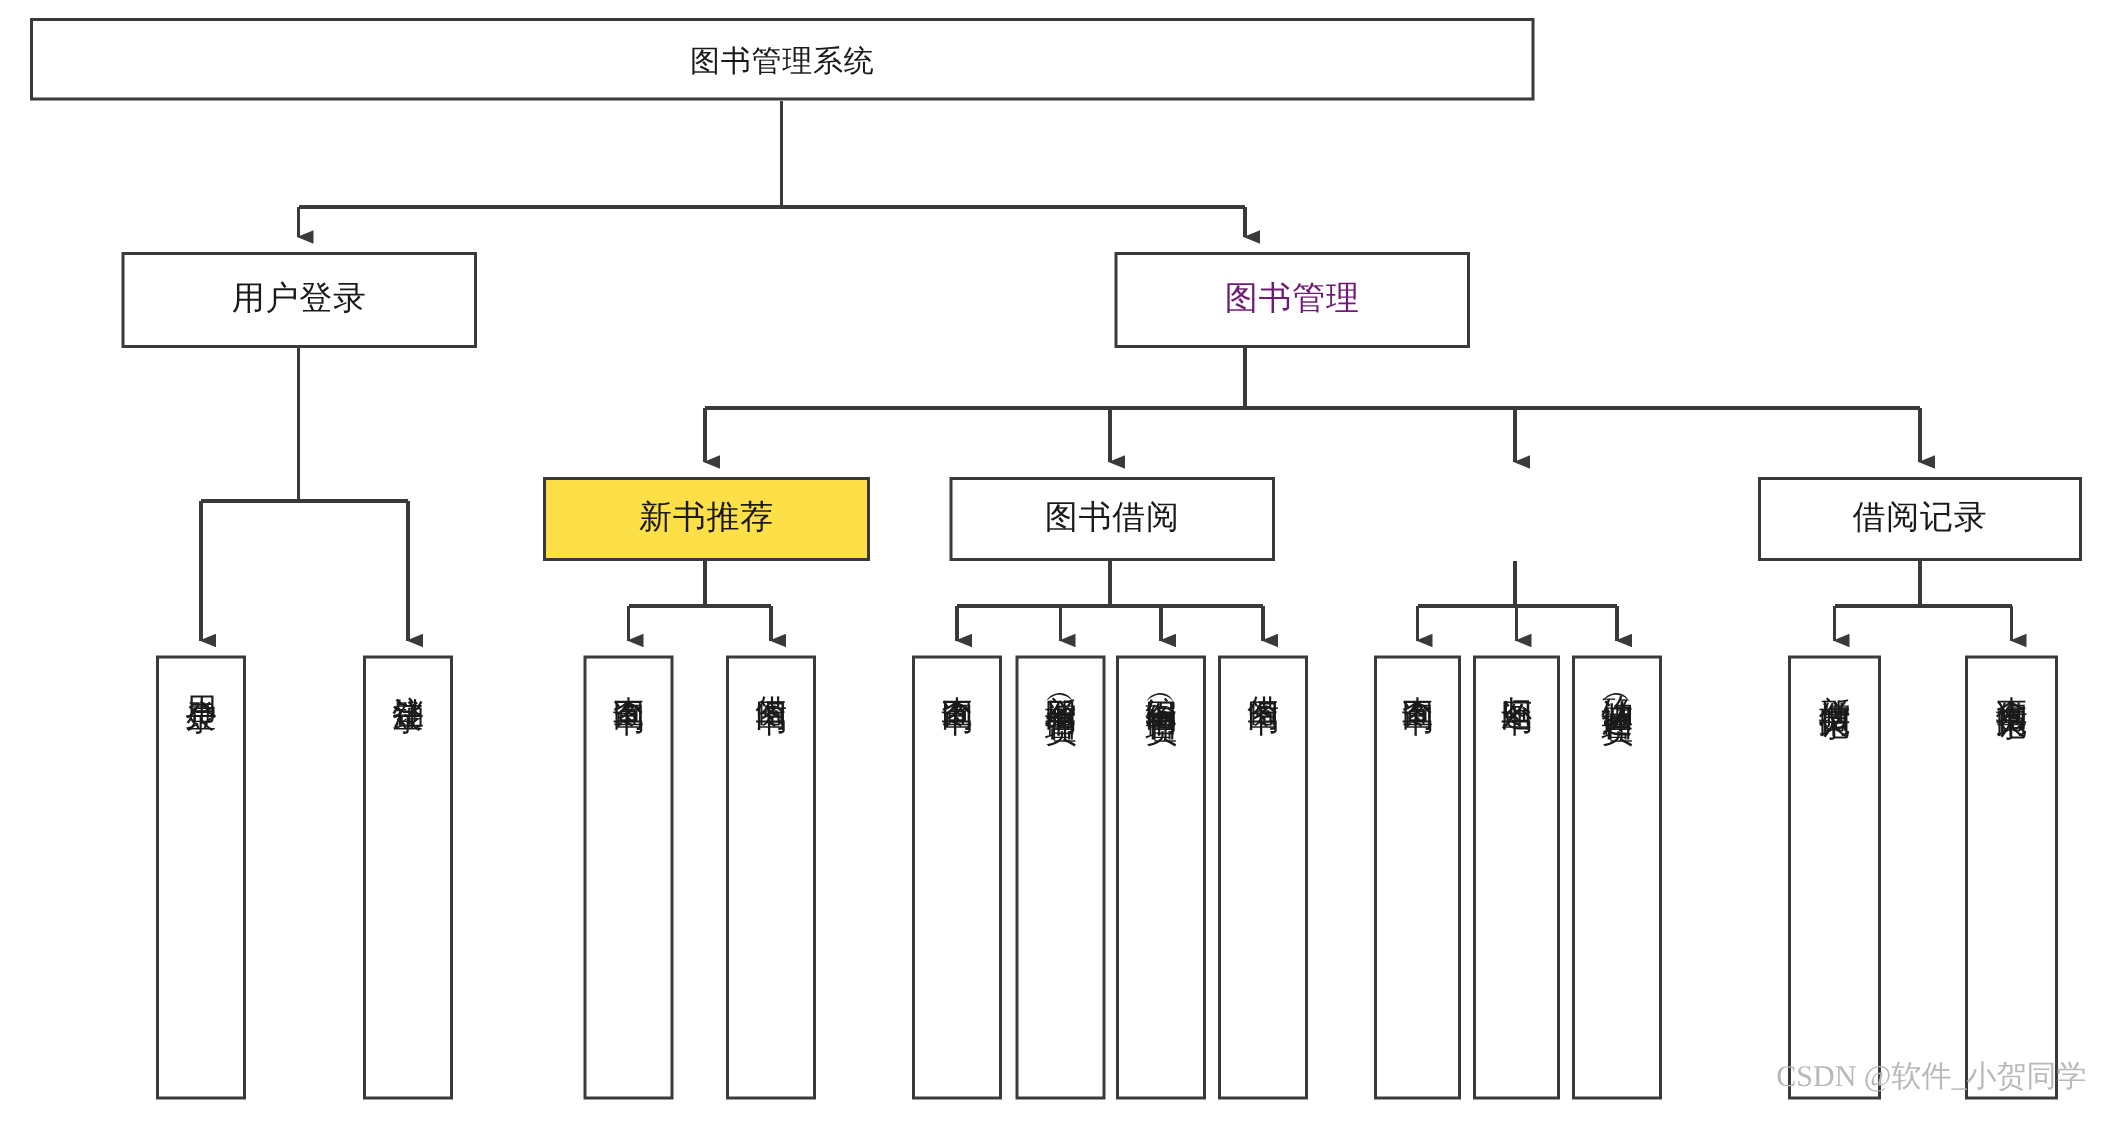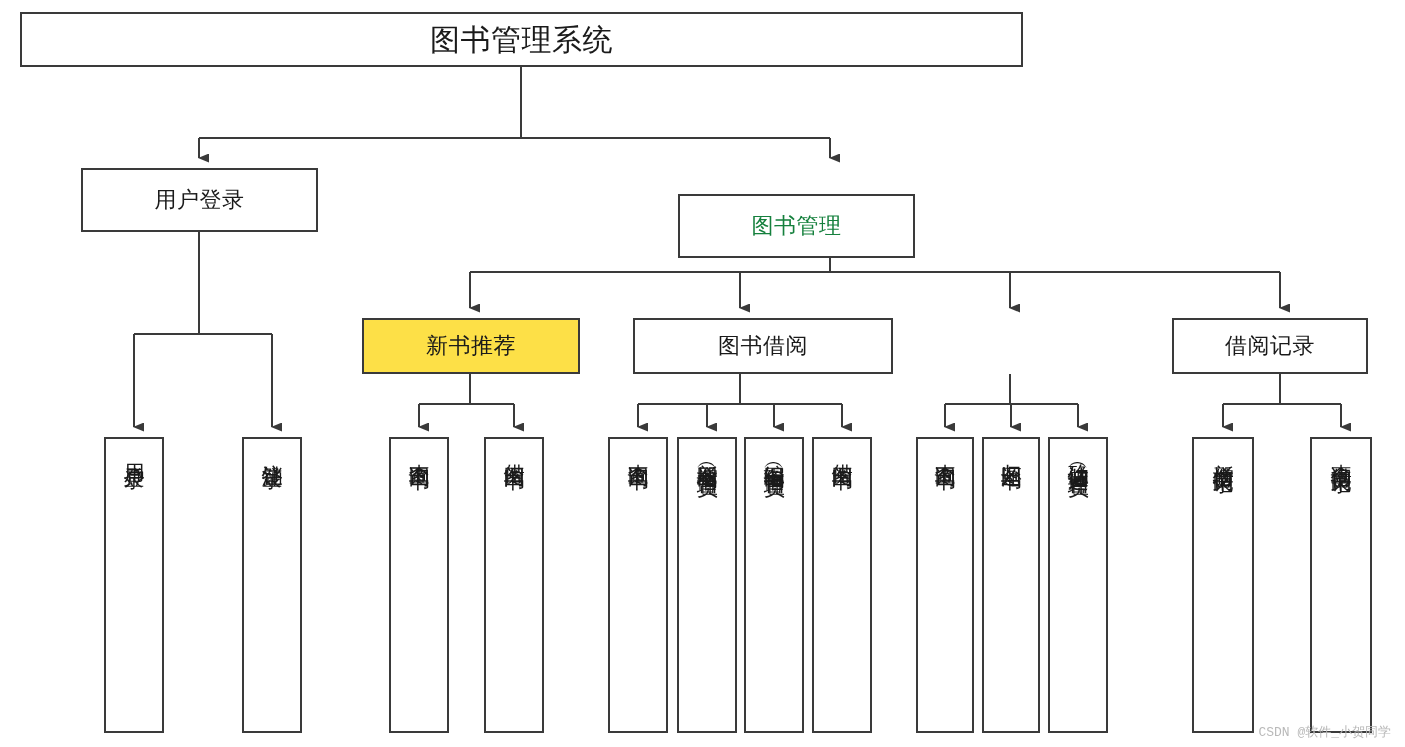--- a/index.html
+++ b/index.html
@@ -42,43 +42,43 @@
     display: block;
     text-align: center;
     letter-spacing: 0.5px;
   }
   .node.horizontal .node-label {
     font-size: 22px;
     line-height: 1.1;
     white-space: nowrap;
   }
   .node.root .node-label {
-    font-size: 30px;
+    font-size: 20px;
   }
   .node.vertical {
     align-items: flex-start;
     justify-content: center;
     padding-top: 8px;
   }
   .node.vertical .node-label {
     writing-mode: vertical-rl;
     text-orientation: upright;
     font-size: 21px;
     line-height: 1.35;
     letter-spacing: 2px;
     white-space: nowrap;
   }
   .watermark {
     position: absolute;
     right: 14px;
-    bottom: 6px;
-    font-size: 13px;
+    bottom: 16px;
+    font-size: 20px;
     color: #b9b9b9;
     white-space: nowrap;
-    font-family: Liberation Mono, monospace;
+    font-family: Liberation Serif, serif;
   }
 </style>
 </head>
 <body>
 
 <div id="diagram-root" style="background: rgb(255, 255, 255);">
 
   <svg class="connector-layer" viewBox="0 0 1405 747" xmlns="http://www.w3.org/2000/svg">
     <defs>
       <marker id="arrowhead" markerWidth="10" markerHeight="11" refX="4.5" refY="10" orient="auto" markerUnits="userSpaceOnUse">
@@ -129,31 +129,31 @@
     </g>
   </svg>
 
   <div class="node root horizontal" style="left: 20px; top: 12px; width: 1003px; height: 55px; border-color: rgb(58, 58, 58); background: rgb(255, 255, 255); color: rgb(26, 26, 26);">
     <span class="node-label">图书管理系统</span>
   </div>
 
   <div class="node horizontal" style="left: 81px; top: 168px; width: 237px; height: 64px; border-color: rgb(58, 58, 58); background: rgb(255, 255, 255); color: rgb(26, 26, 26);">
     <span class="node-label">用户登录</span>
   </div>
-  <div class="node horizontal" style="left: 678px; top: 168px; width: 237px; height: 64px; border-color: rgb(58, 58, 58); background: rgb(255, 255, 255); color: #15803d; margin-top: 26px;">
+  <div class="node horizontal" style="left: 743px; top: 168px; width: 237px; height: 64px; border-color: rgb(58, 58, 58); background: rgb(255, 255, 255); color: #701a75;">
     <span class="node-label">图书管理</span>
   </div>
 
   <div class="node horizontal" style="left: 362px; top: 318px; width: 218px; height: 56px; border-color: rgb(58, 58, 58); background: #fde047; color: rgb(26, 26, 26);">
     <span class="node-label">新书推荐</span>
   </div>
-  <div class="node horizontal" style="left: 633px; top: 318px; width: 260px; height: 56px; border-color: rgb(58, 58, 58); background: rgb(255, 255, 255); color: rgb(26, 26, 26);">
+  <div class="node horizontal" style="left: 633px; top: 318px; width: 217px; height: 56px; border-color: rgb(58, 58, 58); background: rgb(255, 255, 255); color: rgb(26, 26, 26);">
     <span class="node-label">图书借阅</span>
   </div>
-  <div class="node horizontal" style="left: 1172px; top: 318px; width: 196px; height: 56px; border-color: rgb(58, 58, 58); background: rgb(255, 255, 255); color: rgb(26, 26, 26);">
+  <div class="node horizontal" style="left: 1172px; top: 318px; width: 216px; height: 56px; border-color: rgb(58, 58, 58); background: rgb(255, 255, 255); color: rgb(26, 26, 26);">
     <span class="node-label">借阅记录</span>
   </div>
 
   <div class="node vertical" style="left: 104px; top: 437px; width: 60px; height: 296px; border-color: rgb(58, 58, 58); background: rgb(255, 255, 255); color: rgb(26, 26, 26);">
     <span class="node-label">用户登录</span>
   </div>
   <div class="node vertical" style="left: 242px; top: 437px; width: 60px; height: 296px; border-color: rgb(58, 58, 58); background: rgb(255, 255, 255); color: rgb(26, 26, 26);">
     <span class="node-label">注销登录</span>
   </div>
   <div class="node vertical" style="left: 389px; top: 437px; width: 60px; height: 296px; border-color: rgb(58, 58, 58); background: rgb(255, 255, 255); color: rgb(26, 26, 26);">

